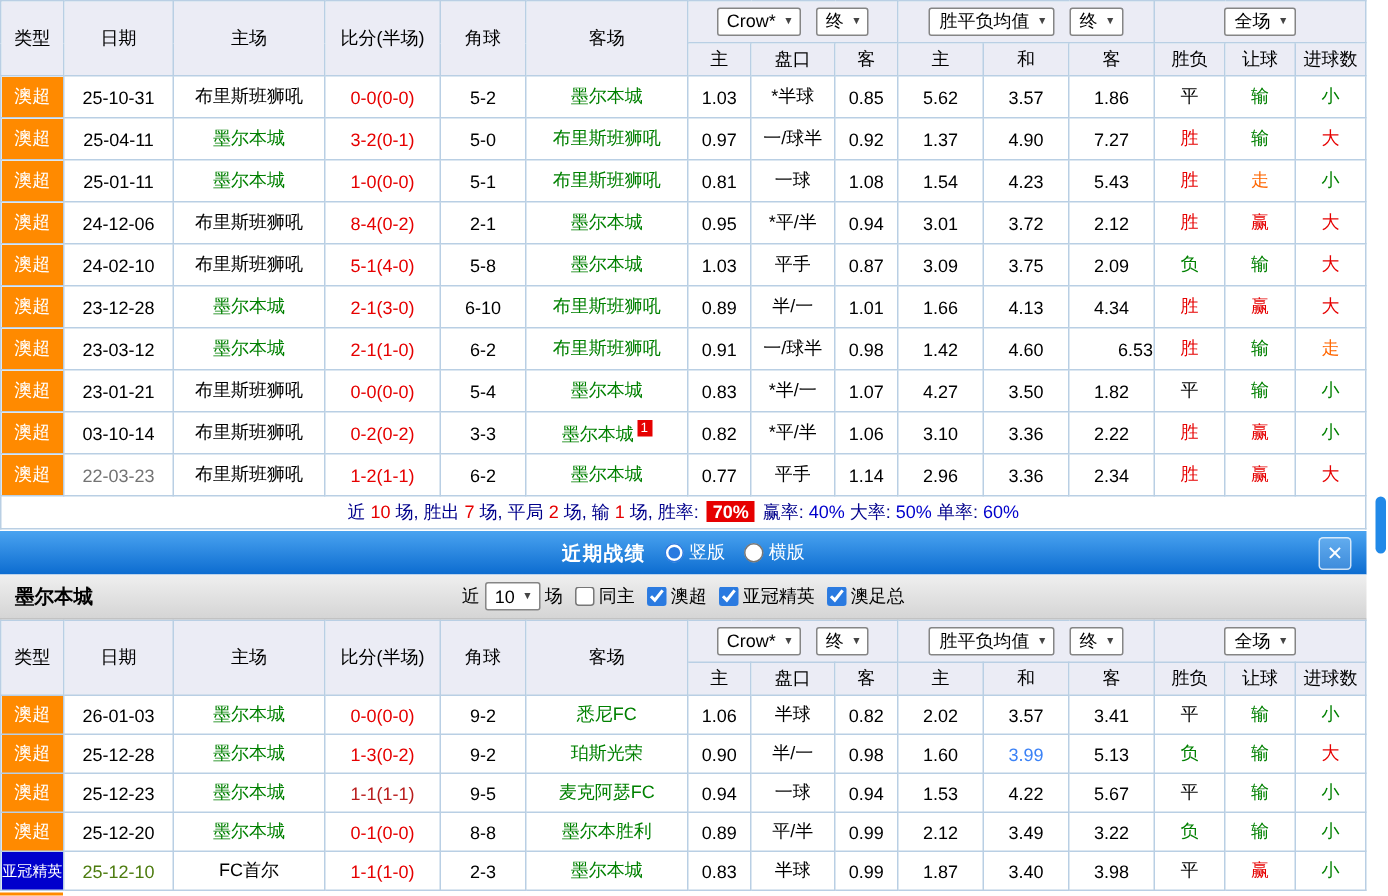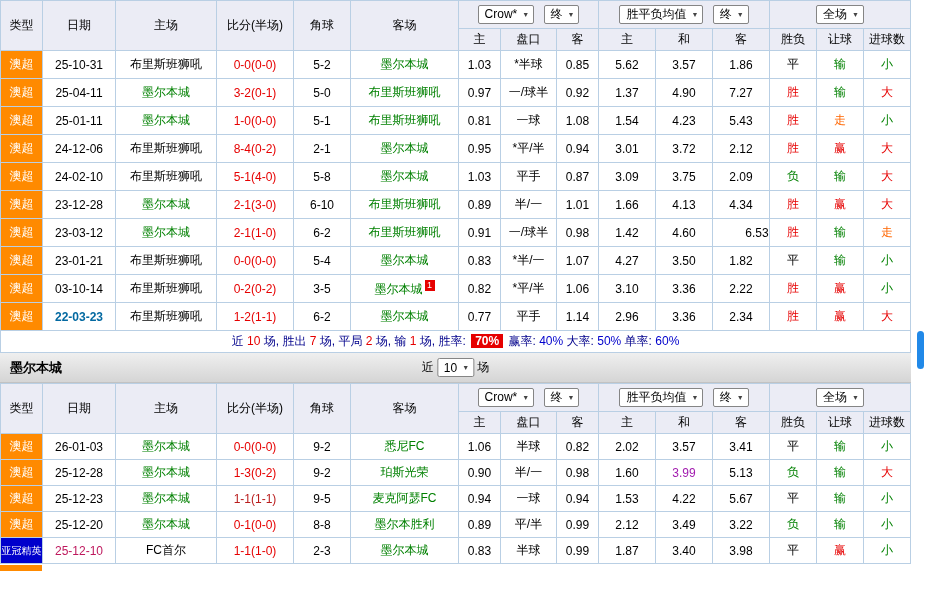--- a/index.html
+++ b/index.html
@@ -244,64 +244,89 @@
           <td style="color: rgb(0, 0, 0);">1.82</td>
           <td style="color: rgb(0, 0, 0);">平</td>
           <td style="color: rgb(0, 128, 0);">输</td>
           <td style="color: rgb(0, 128, 0);">小</td>
         </tr>
         <tr>
           <td class="league" style="color: rgb(255, 255, 255); background: rgb(255, 138, 0);">澳超</td>
           <td style="color: rgb(0, 0, 0);">03-10-14</td>
           <td style="color: rgb(0, 0, 0);">布里斯班狮吼</td>
           <td style="color: rgb(230, 0, 0);">0-2(0-2)</td>
-          <td style="color: rgb(0, 0, 0);">3-5</td>
+          <td style="color: rgb(0, 0, 0);">3-3</td>
           <td style="color: rgb(0, 128, 0);">墨尔本城<span class="redcard">1</span></td>
           <td style="color: rgb(0, 0, 0);">0.82</td>
           <td style="color: rgb(0, 0, 0);">*平/半</td>
           <td style="color: rgb(0, 0, 0);">1.06</td>
           <td style="color: rgb(0, 0, 0);">3.10</td>
           <td style="color: rgb(0, 0, 0);">3.36</td>
           <td style="color: rgb(0, 0, 0);">2.22</td>
           <td style="color: rgb(230, 0, 0);">胜</td>
           <td style="color: rgb(230, 0, 0);">赢</td>
           <td style="color: rgb(0, 128, 0);">小</td>
         </tr>
         <tr>
           <td class="league" style="color: rgb(255, 255, 255); background: rgb(255, 138, 0);">澳超</td>
-          <td style="color: #0369a1; font-weight: bold;">22-03-23</td>
+          <td style="color: #737373;">22-03-23</td>
           <td style="color: rgb(0, 0, 0);">布里斯班狮吼</td>
           <td style="color: rgb(230, 0, 0);">1-2(1-1)</td>
           <td style="color: rgb(0, 0, 0);">6-2</td>
           <td style="color: rgb(0, 128, 0);">墨尔本城</td>
           <td style="color: rgb(0, 0, 0);">0.77</td>
           <td style="color: rgb(0, 0, 0);">平手</td>
           <td style="color: rgb(0, 0, 0);">1.14</td>
           <td style="color: rgb(0, 0, 0);">2.96</td>
           <td style="color: rgb(0, 0, 0);">3.36</td>
           <td style="color: rgb(0, 0, 0);">2.34</td>
           <td style="color: rgb(230, 0, 0);">胜</td>
           <td style="color: rgb(230, 0, 0);">赢</td>
           <td style="color: rgb(230, 0, 0);">大</td>
         </tr>
       </tbody>
   </table>
 
   <div class="summary" id="summary-line"><span style="color: rgb(0, 0, 139);">近 </span><span style="color: rgb(230, 0, 0);">10</span><span style="color: rgb(0, 0, 139);"> 场, 胜出 </span><span style="color: rgb(230, 0, 0);">7</span><span style="color: rgb(0, 0, 139);"> 场, 平局 </span><span style="color: rgb(230, 0, 0);">2</span><span style="color: rgb(0, 0, 139);"> 场, 输 </span><span style="color: rgb(230, 0, 0);">1</span><span style="color: rgb(0, 0, 139);"> 场, 胜率: </span><span class="badge" style="color: rgb(255, 255, 255); background: rgb(230, 0, 0);">70%</span><span style="color: rgb(0, 0, 139);"> 赢率: </span><span style="color: rgb(0, 0, 204);">40%</span><span style="color: rgb(0, 0, 139);"> 大率: </span><span style="color: rgb(0, 0, 204);">50%</span><span style="color: rgb(0, 0, 139);"> 单率: </span><span style="color: rgb(0, 0, 204);">60%</span></div>
 
+  <div class="bluebar">
+    <span class="title">近期战绩</span>
+    <label>
+      <input type="radio" name="layout" checked="" style="">
+      <span>竖版</span>
+    </label>
+    <label>
+      <input type="radio" name="layout" style="">
+      <span>横版</span>
+    </label>
+    <span class="closebtn">✕</span>
+  </div>
 
   <div class="graybar">
     <span class="team">墨尔本城</span>
     <div class="filters">
       <span>近</span>
       <span class="sel">
           <span>10</span>
           <span class="arr">▼</span>
         </span>
       <span>场</span>
+      <span id="filter-checks"><label>
+            <input type="checkbox" style="">
+            <span>同主</span>
+          </label><label>
+            <input type="checkbox" checked="" style="">
+            <span>澳超</span>
+          </label><label>
+            <input type="checkbox" checked="" style="">
+            <span>亚冠精英</span>
+          </label><label>
+            <input type="checkbox" checked="" style="">
+            <span>澳足总</span>
+          </label></span>
     </div>
   </div>
 
   <table class="grid">
     <colgroup>
       <col style="width:42px">
         <col style="width:73px">
         <col style="width:101px">
         <col style="width:77px">
         <col style="width:57px">
@@ -385,21 +410,21 @@
           <td class="league" style="color: rgb(255, 255, 255); background: rgb(255, 138, 0);">澳超</td>
           <td style="color: rgb(0, 0, 0);">25-12-28</td>
           <td style="color: rgb(0, 128, 0);">墨尔本城</td>
           <td style="color: rgb(230, 0, 0);">1-3(0-2)</td>
           <td style="color: rgb(0, 0, 0);">9-2</td>
           <td style="color: rgb(0, 128, 0);">珀斯光荣</td>
           <td style="color: rgb(0, 0, 0);">0.90</td>
           <td style="color: rgb(0, 0, 0);">半/一</td>
           <td style="color: rgb(0, 0, 0);">0.98</td>
           <td style="color: rgb(0, 0, 0);">1.60</td>
-          <td style="color: #a21caf;">3.99</td>
+          <td style="color: #3b82f6;">3.99</td>
           <td style="color: rgb(0, 0, 0);">5.13</td>
           <td style="color: rgb(0, 128, 0);">负</td>
           <td style="color: rgb(0, 128, 0);">输</td>
           <td style="color: rgb(230, 0, 0);">大</td>
         </tr>
         <tr>
           <td class="league" style="color: rgb(255, 255, 255); background: rgb(255, 138, 0);">澳超</td>
           <td style="color: rgb(0, 0, 0);">25-12-23</td>
           <td style="color: rgb(0, 128, 0);">墨尔本城</td>
           <td style="color: #b91c1c;">1-1(1-1)</td>
@@ -427,21 +452,21 @@
           <td style="color: rgb(0, 0, 0);">0.99</td>
           <td style="color: rgb(0, 0, 0);">2.12</td>
           <td style="color: rgb(0, 0, 0);">3.49</td>
           <td style="color: rgb(0, 0, 0);">3.22</td>
           <td style="color: rgb(0, 128, 0);">负</td>
           <td style="color: rgb(0, 128, 0);">输</td>
           <td style="color: rgb(0, 128, 0);">小</td>
         </tr>
         <tr>
           <td class="league" style="color: rgb(255, 255, 255); background: rgb(0, 0, 204); font-size: 10px;">亚冠精英</td>
-          <td style="color: #be185d;">25-12-10</td>
+          <td style="color: #4d7c0f;">25-12-10</td>
           <td style="color: rgb(0, 0, 0);">FC首尔</td>
           <td style="color: rgb(230, 0, 0);">1-1(1-0)</td>
           <td style="color: rgb(0, 0, 0);">2-3</td>
           <td style="color: rgb(0, 128, 0);">墨尔本城</td>
           <td style="color: rgb(0, 0, 0);">0.83</td>
           <td style="color: rgb(0, 0, 0);">半球</td>
           <td style="color: rgb(0, 0, 0);">0.99</td>
           <td style="color: rgb(0, 0, 0);">1.87</td>
           <td style="color: rgb(0, 0, 0);">3.40</td>
           <td style="color: rgb(0, 0, 0); margin-top: 10px;">3.98</td>

